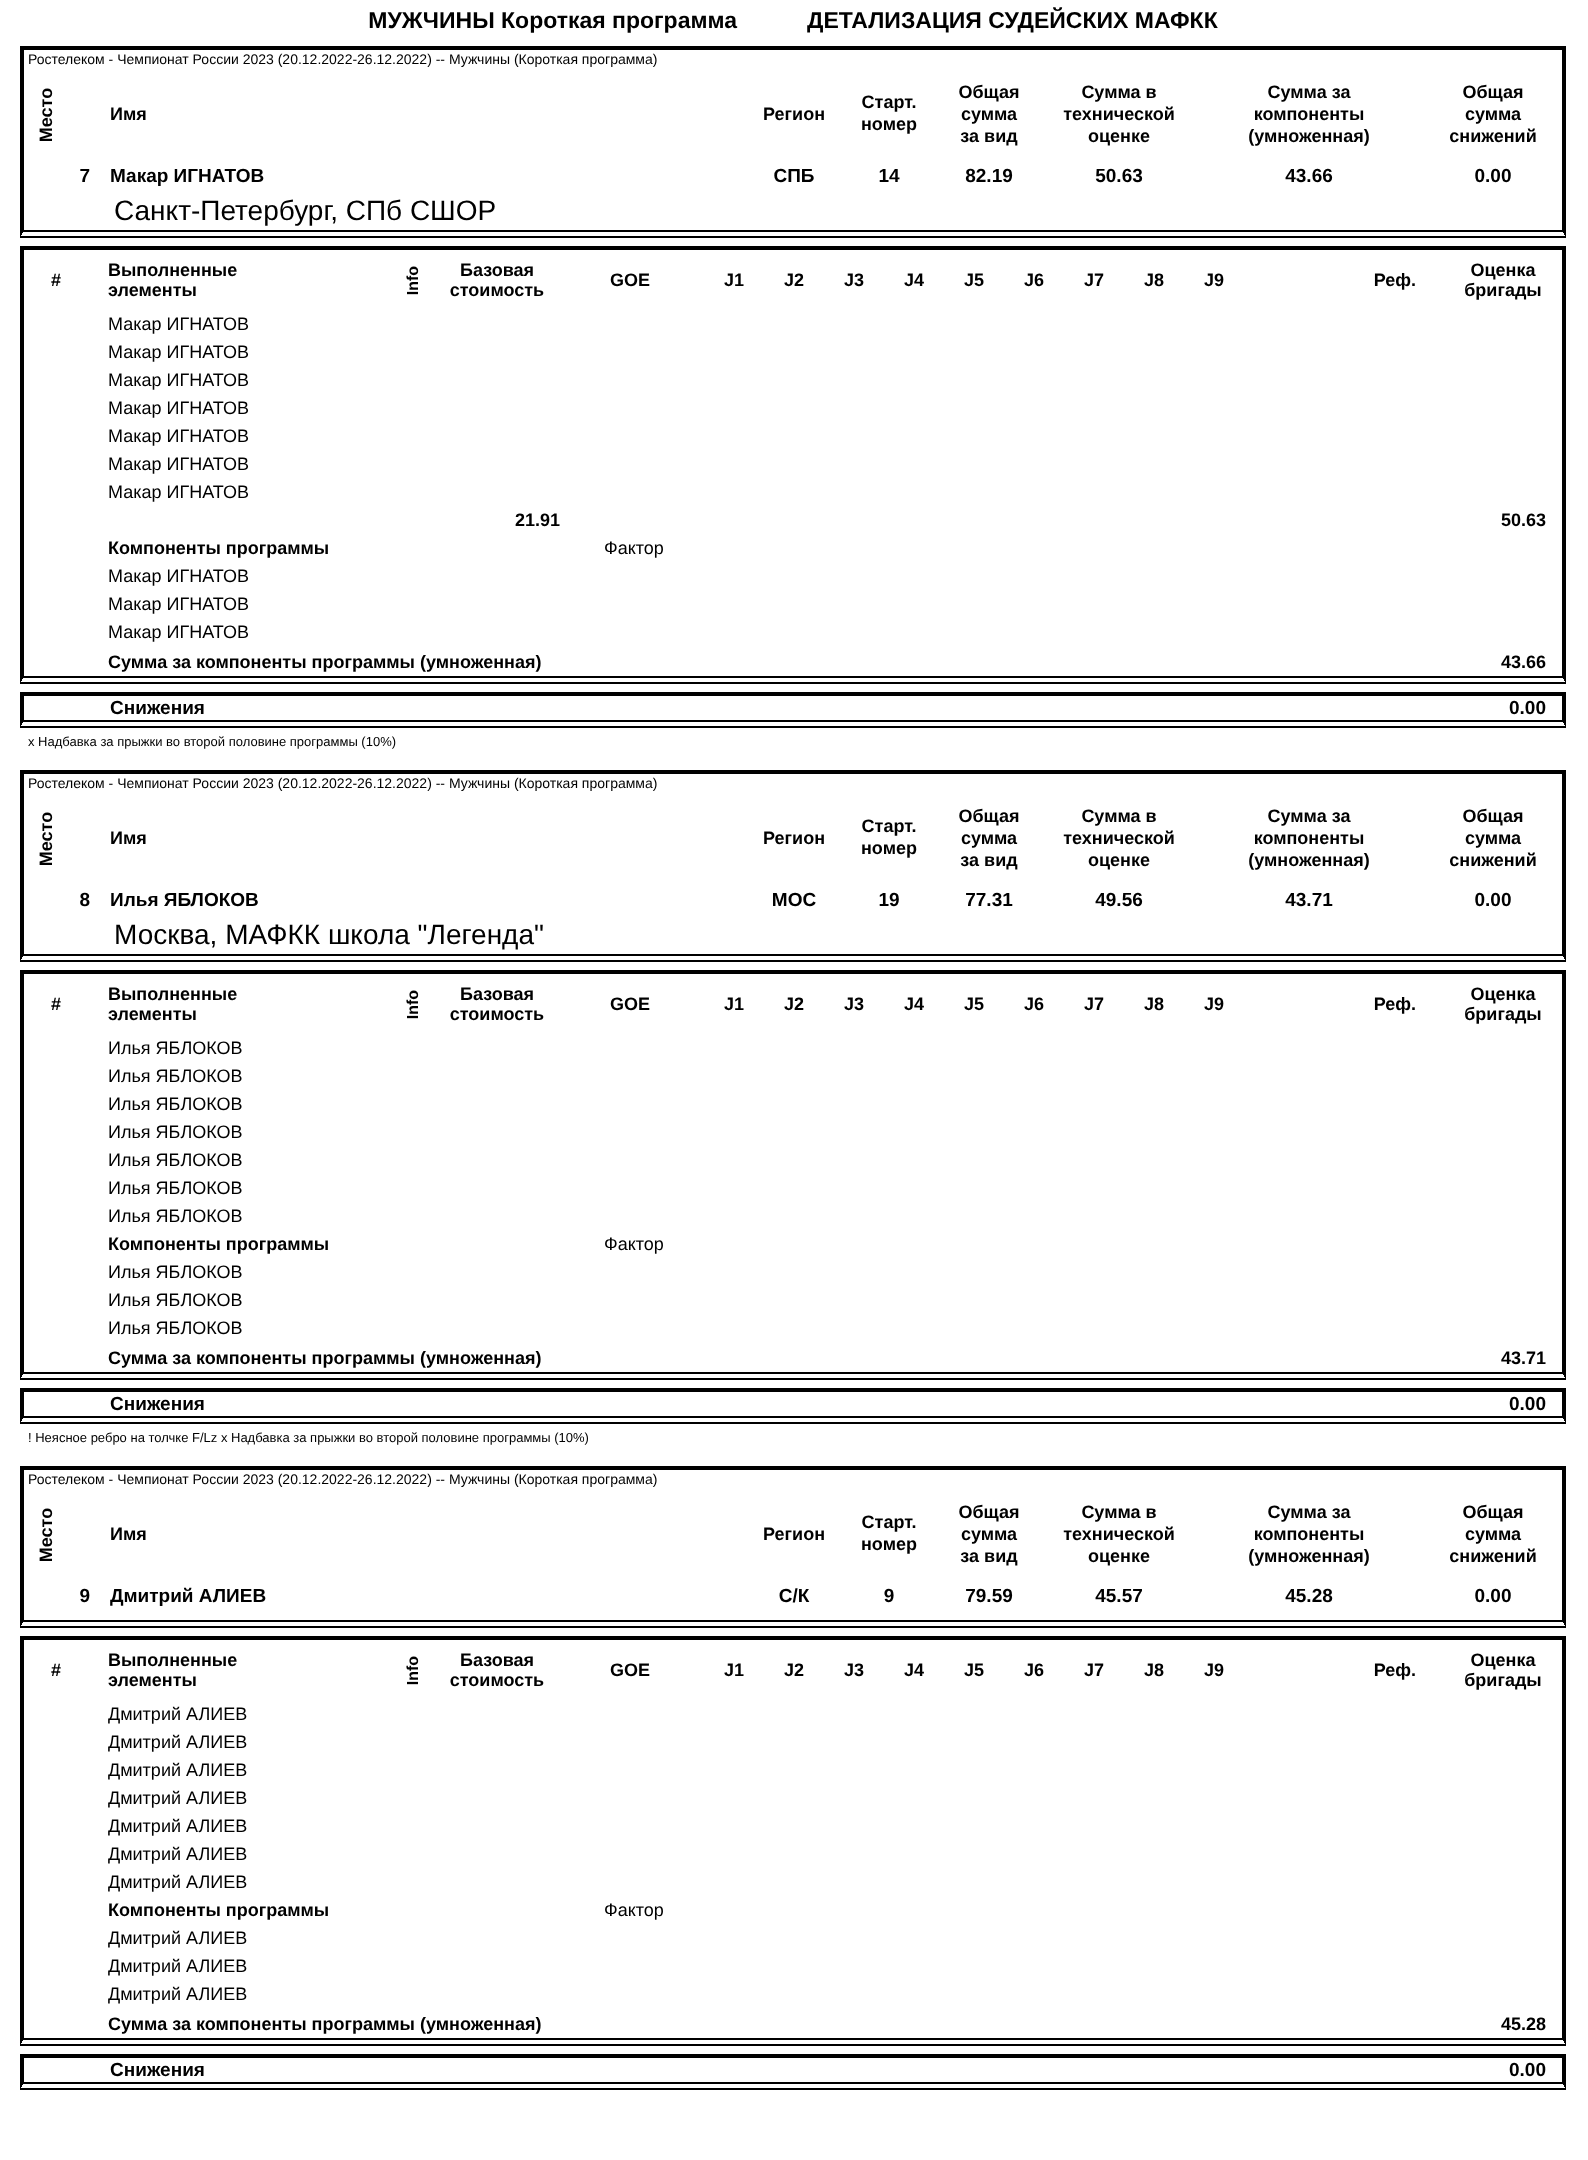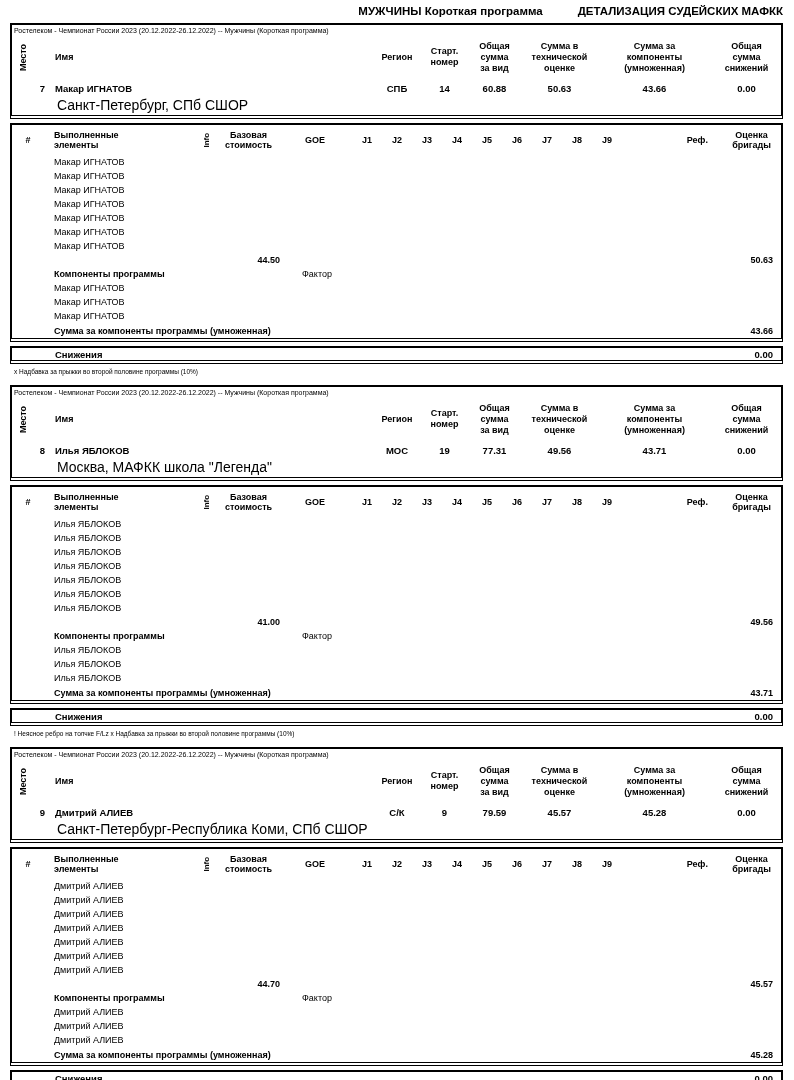--- a/index.html
+++ b/index.html
@@ -2,21 +2,21 @@
 <html><head>
 <meta charset="utf-8">
 <style>
   html,body{margin:0;padding:0;background:#fff;}
   body{
     width:794px;height:1080px;overflow:hidden;color:#000;
     font-family:"Liberation Sans","DejaVu Sans",sans-serif;
     -webkit-font-smoothing:antialiased;
   }
   .page{padding:3px 11px 0 10px;}
-  .title-row{display:flex;justify-content:flex-end;gap:35px;font-weight:bold;font-size:11.5px;margin:2px 0 6px 0;}
+  .title-row{display:flex;justify-content:center;gap:35px;font-weight:bold;font-size:11.5px;margin:2px 0 6px 0;}
   .block{margin-bottom:9px;}
   .box{border:2px solid #000;border-bottom:4px double #000;margin-bottom:4px;box-sizing:border-box;background:#fff;}
   .event-line{font-size:7px;line-height:9px;padding:1px 0 0 2px;}
   .pre{white-space:pre-line;}
 
   
   .sum-grid{display:grid;grid-template-columns:23px 20px 317px 50px 45px 55px 75px 115px 69px;row-gap:3px;padding-bottom:4px;}
   .sum-head{font-weight:bold;font-size:9px;line-height:11px;min-height:44px;display:flex;align-items:center;justify-content:center;text-align:center;}
   .sum-head.left{justify-content:flex-start;text-align:center;}
   .rot-cell{display:flex;align-items:center;justify-content:center;}
@@ -84,21 +84,21 @@
 (умноженная)</div>
         <div class="sum-head pre">Общая
 сумма
 снижений</div>
 
         <div></div>
         <div class="sum-val place">7</div>
         <div class="sum-val name">Макар ИГНАТОВ</div>
         <div class="sum-val">СПБ</div>
         <div class="sum-val">14</div>
-        <div class="sum-val">60.88</div>
+        <div class="sum-val">82.19</div>
         <div class="sum-val">50.63</div>
         <div class="sum-val">43.66</div>
         <div class="sum-val">0.00</div>
 
         <div class="club">Санкт-Петербург, СПб СШОР</div>
       </div>
     </div>
 
     <div class="box">
       <table>
@@ -283,21 +283,21 @@
             <td class="C"></td>
             <td class="C"></td>
             <td class="C"></td>
             <td class="C"></td>
             <td class="C"></td>
             <td></td>
             <td class="R score-pad"></td>
           </tr>
           <tr class="tot-row">
             <td colspan="3"></td>
-            <td class="R b">44.50</td>
+            <td class="R b">21.91</td>
             <td colspan="13"></td>
             <td class="R b score-pad">50.63</td>
           </tr>
           <tr class="comp-title">
             <td></td>
             <td colspan="4" class="L padL b">Компоненты программы</td>
             <td colspan="2" class="L">Фактор</td>
             <td colspan="11"></td>
           </tr>
           <tr>
@@ -589,26 +589,20 @@
             <td class="C"></td>
             <td class="C"></td>
             <td class="C"></td>
             <td class="C"></td>
             <td class="C"></td>
             <td class="C"></td>
             <td class="C"></td>
             <td></td>
             <td class="R score-pad"></td>
           </tr>
-          <tr class="tot-row">
-            <td colspan="3"></td>
-            <td class="R b">41.00</td>
-            <td colspan="13"></td>
-            <td class="R b score-pad">49.56</td>
-          </tr>
           <tr class="comp-title">
             <td></td>
             <td colspan="4" class="L padL b">Компоненты программы</td>
             <td colspan="2" class="L">Фактор</td>
             <td colspan="11"></td>
           </tr>
           <tr>
             <td></td>
             <td colspan="4" class="L padL">Илья ЯБЛОКОВ</td>
             <td class="R goe-pad"></td>
@@ -705,21 +699,20 @@
         <div></div>
         <div class="sum-val place">9</div>
         <div class="sum-val name">Дмитрий АЛИЕВ</div>
         <div class="sum-val">С/К</div>
         <div class="sum-val">9</div>
         <div class="sum-val">79.59</div>
         <div class="sum-val">45.57</div>
         <div class="sum-val">45.28</div>
         <div class="sum-val">0.00</div>
 
-        <div class="club">Санкт-Петербург-Республика Коми, СПб СШОР</div>
       </div>
     </div>
 
     <div class="box">
       <table>
         <colgroup>
           <col style="width:32px">
             <col style="width:153px">
             <col style="width:20px">
           <col style="width:63px">
@@ -897,26 +890,20 @@
             <td class="C"></td>
             <td class="C"></td>
             <td class="C"></td>
             <td class="C"></td>
             <td class="C"></td>
             <td class="C"></td>
             <td class="C"></td>
             <td></td>
             <td class="R score-pad"></td>
           </tr>
-          <tr class="tot-row">
-            <td colspan="3"></td>
-            <td class="R b">44.70</td>
-            <td colspan="13"></td>
-            <td class="R b score-pad">45.57</td>
-          </tr>
           <tr class="comp-title">
             <td></td>
             <td colspan="4" class="L padL b">Компоненты программы</td>
             <td colspan="2" class="L">Фактор</td>
             <td colspan="11"></td>
           </tr>
           <tr>
             <td></td>
             <td colspan="4" class="L padL">Дмитрий АЛИЕВ</td>
             <td class="R goe-pad"></td>

